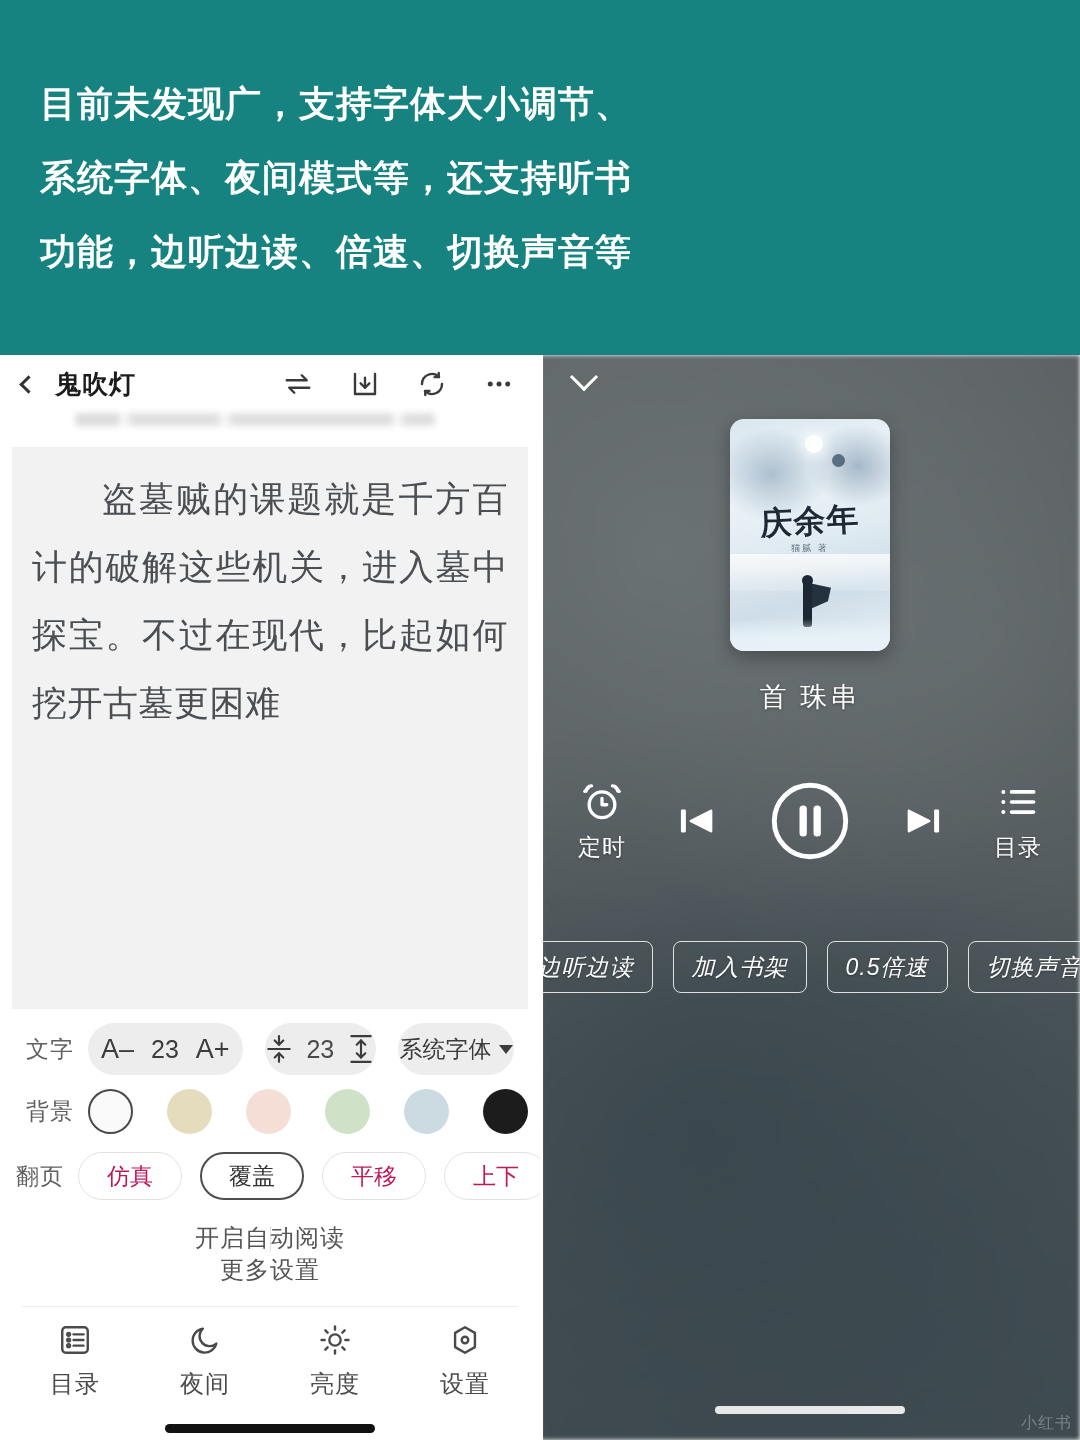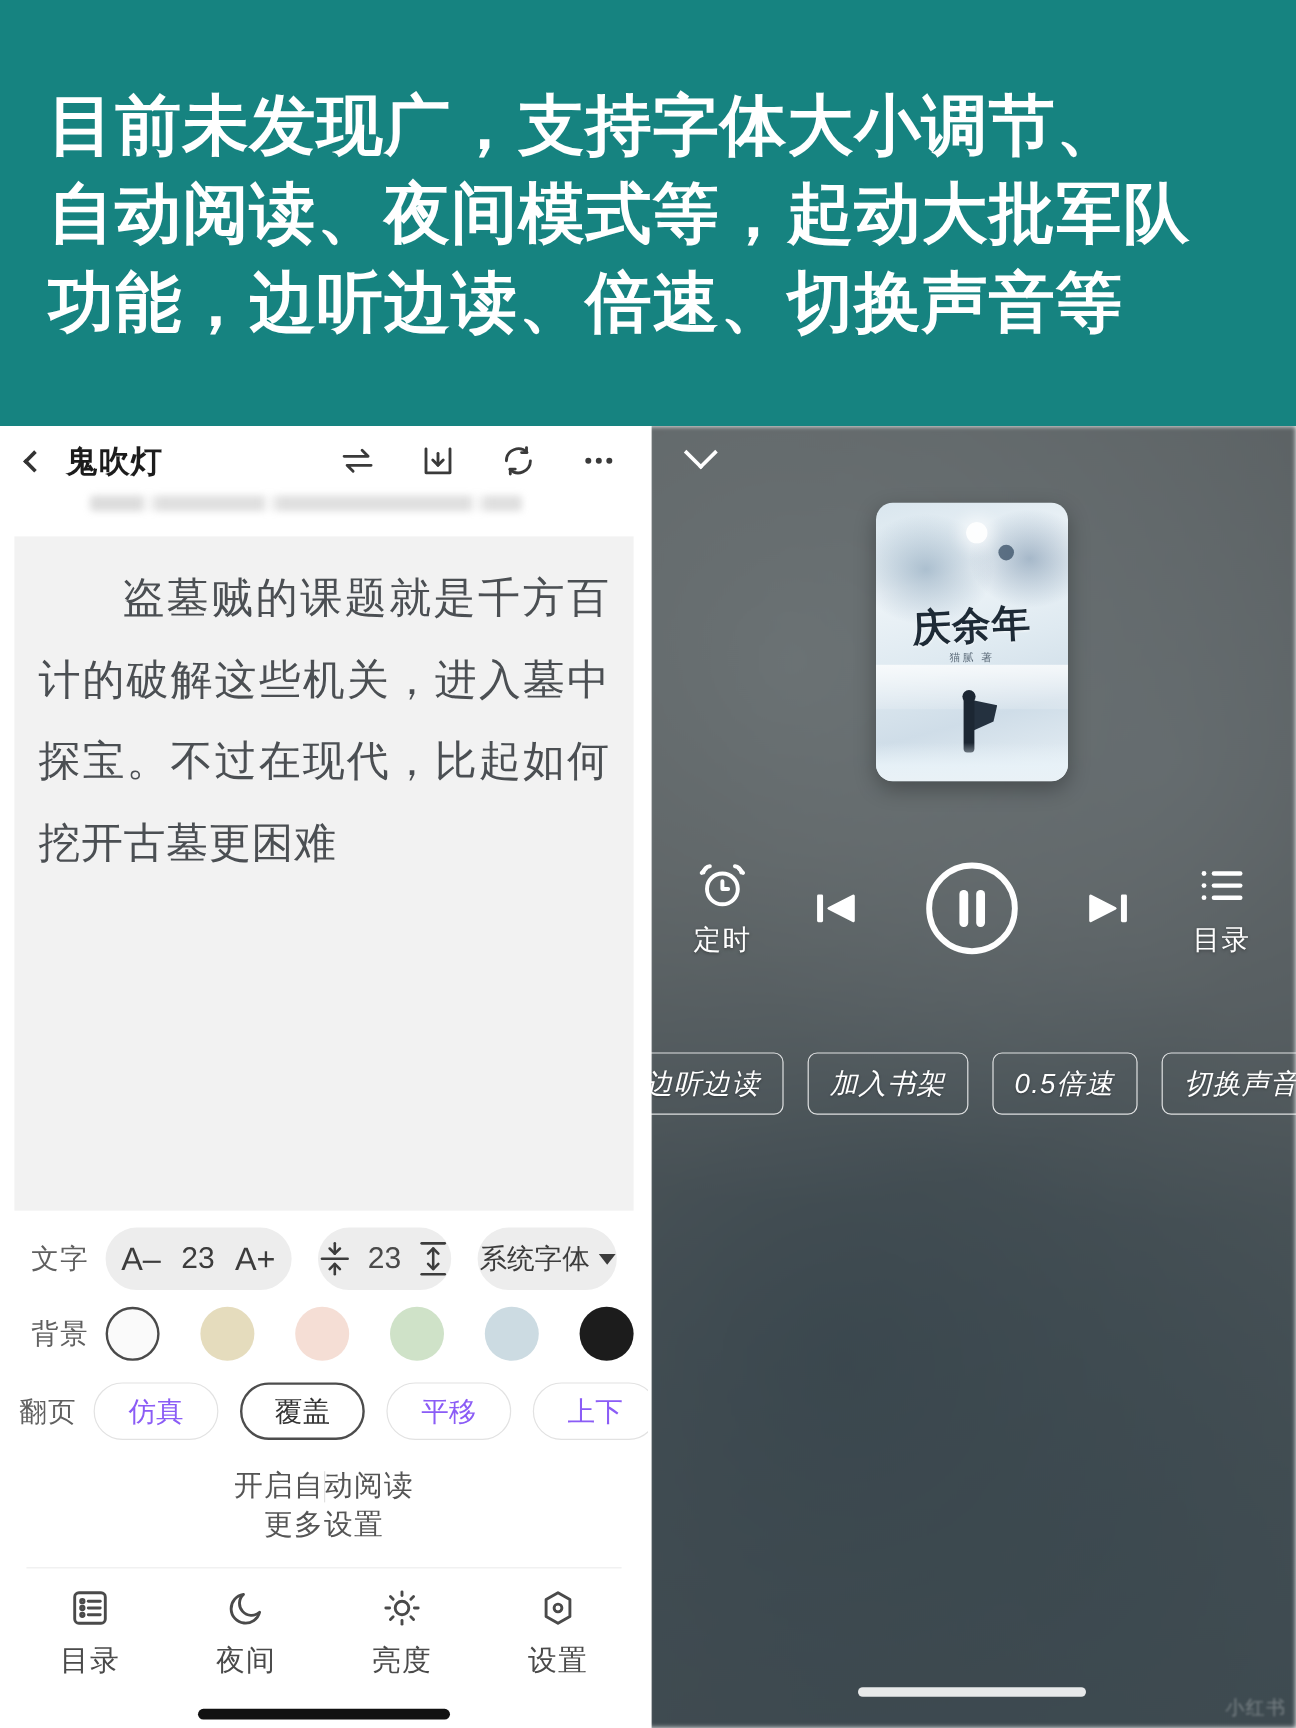--- a/index.html
+++ b/index.html
@@ -13,21 +13,21 @@
   
   .banner {
     width:1080px; height:355px;
     background:#168380;
     display:flex; flex-direction:column;
     justify-content:center;
     padding:0 40px;
   }
   .banner-line {
     color:#ffffff;
-    font-size:55px;
+    font-size:36px;
     font-weight:700;
     line-height:74px;
     letter-spacing:1px;
     white-space:nowrap;
   }
 
   
   .shots { width:1080px; height:1085px; display:flex; position:relative; }
   .phone { width:540px; height:1085px; position:relative; overflow:hidden; }
 
@@ -118,21 +118,21 @@
     margin-right:34px; flex:0 0 auto;
   }
   .sw:last-child { margin-right:0; }
   .sw.sel { border:2px solid #4a4a4a; }
 
   .turnrow { display:flex; align-items:center; padding:0 16px; margin-top:18px; }
   .tchip {
     height:48px; min-width:104px; padding:0 22px;
     border:1.6px solid #e2e2e2; border-radius:26px;
     display:flex; align-items:center; justify-content:center;
-    font-size:23px; color:#8b5cf6; margin-right:18px;
+    font-size:23px; color:#be185d; margin-right:18px;
     background:#fff;
   }
   .tchip.sel { border-color:#4d4d4d; color:#333; border-width:2px; }
 
   .autorow {
     display:flex; align-items:center; justify-content:space-around;
     margin-top:22px; padding:0 40px; position:relative;flex-direction:column;
   }
   .autorow .al { font-size:24px; color:#555; letter-spacing:1px; }
   .autorow .divider {
@@ -280,21 +280,21 @@
   .seam {
     position:absolute; left:540px; top:0; width:3px; height:1085px;
     background:#ffffff; z-index:5;
   }
 </style>
 </head>
 <body>
 
 <div class="banner">
   <div class="banner-line">目前未发现广，支持字体大小调节、</div>
-  <div class="banner-line">自动阅读、夜间模式等，起动大批军队</div>
+  <div class="banner-line">系统字体、夜间模式等，还支持听书</div>
   <div class="banner-line">功能，边听边读、倍速、切换声音等</div>
 </div>
 
 <div class="shots">
 
   <div class="phone reader">
 
     <div class="topbar">
       <div class="back-chevron"></div>
       <div class="doc-title">鬼吹灯</div>
@@ -464,20 +464,21 @@
           <div class="cv-band"></div>
           <div class="cv-figure">
             <div class="cape"></div>
             <div class="body"></div>
             <div class="head"></div>
           </div>
           <div class="cv-ground"></div>
         </div>
       </div>
 
+      <div class="pl-name">首 珠串</div>
 
       <div class="controls">
 
         <div class="ctl">
           <svg width="44" height="44" viewBox="0 0 24 24" fill="none" stroke="currentColor" stroke-width="1.8" stroke-linecap="round" stroke-linejoin="round">
             <circle cx="12" cy="13.5" r="7"></circle>
             <path d="M12 10v3.5h2.6"></path>
             <path d="M4.6 4.2 2.6 6.2"></path>
               <path d="M19.4 4.2l2 2"></path>
             <path d="M6.3 3.2A3.2 3.2 0 0 0 3.4 6"></path>

